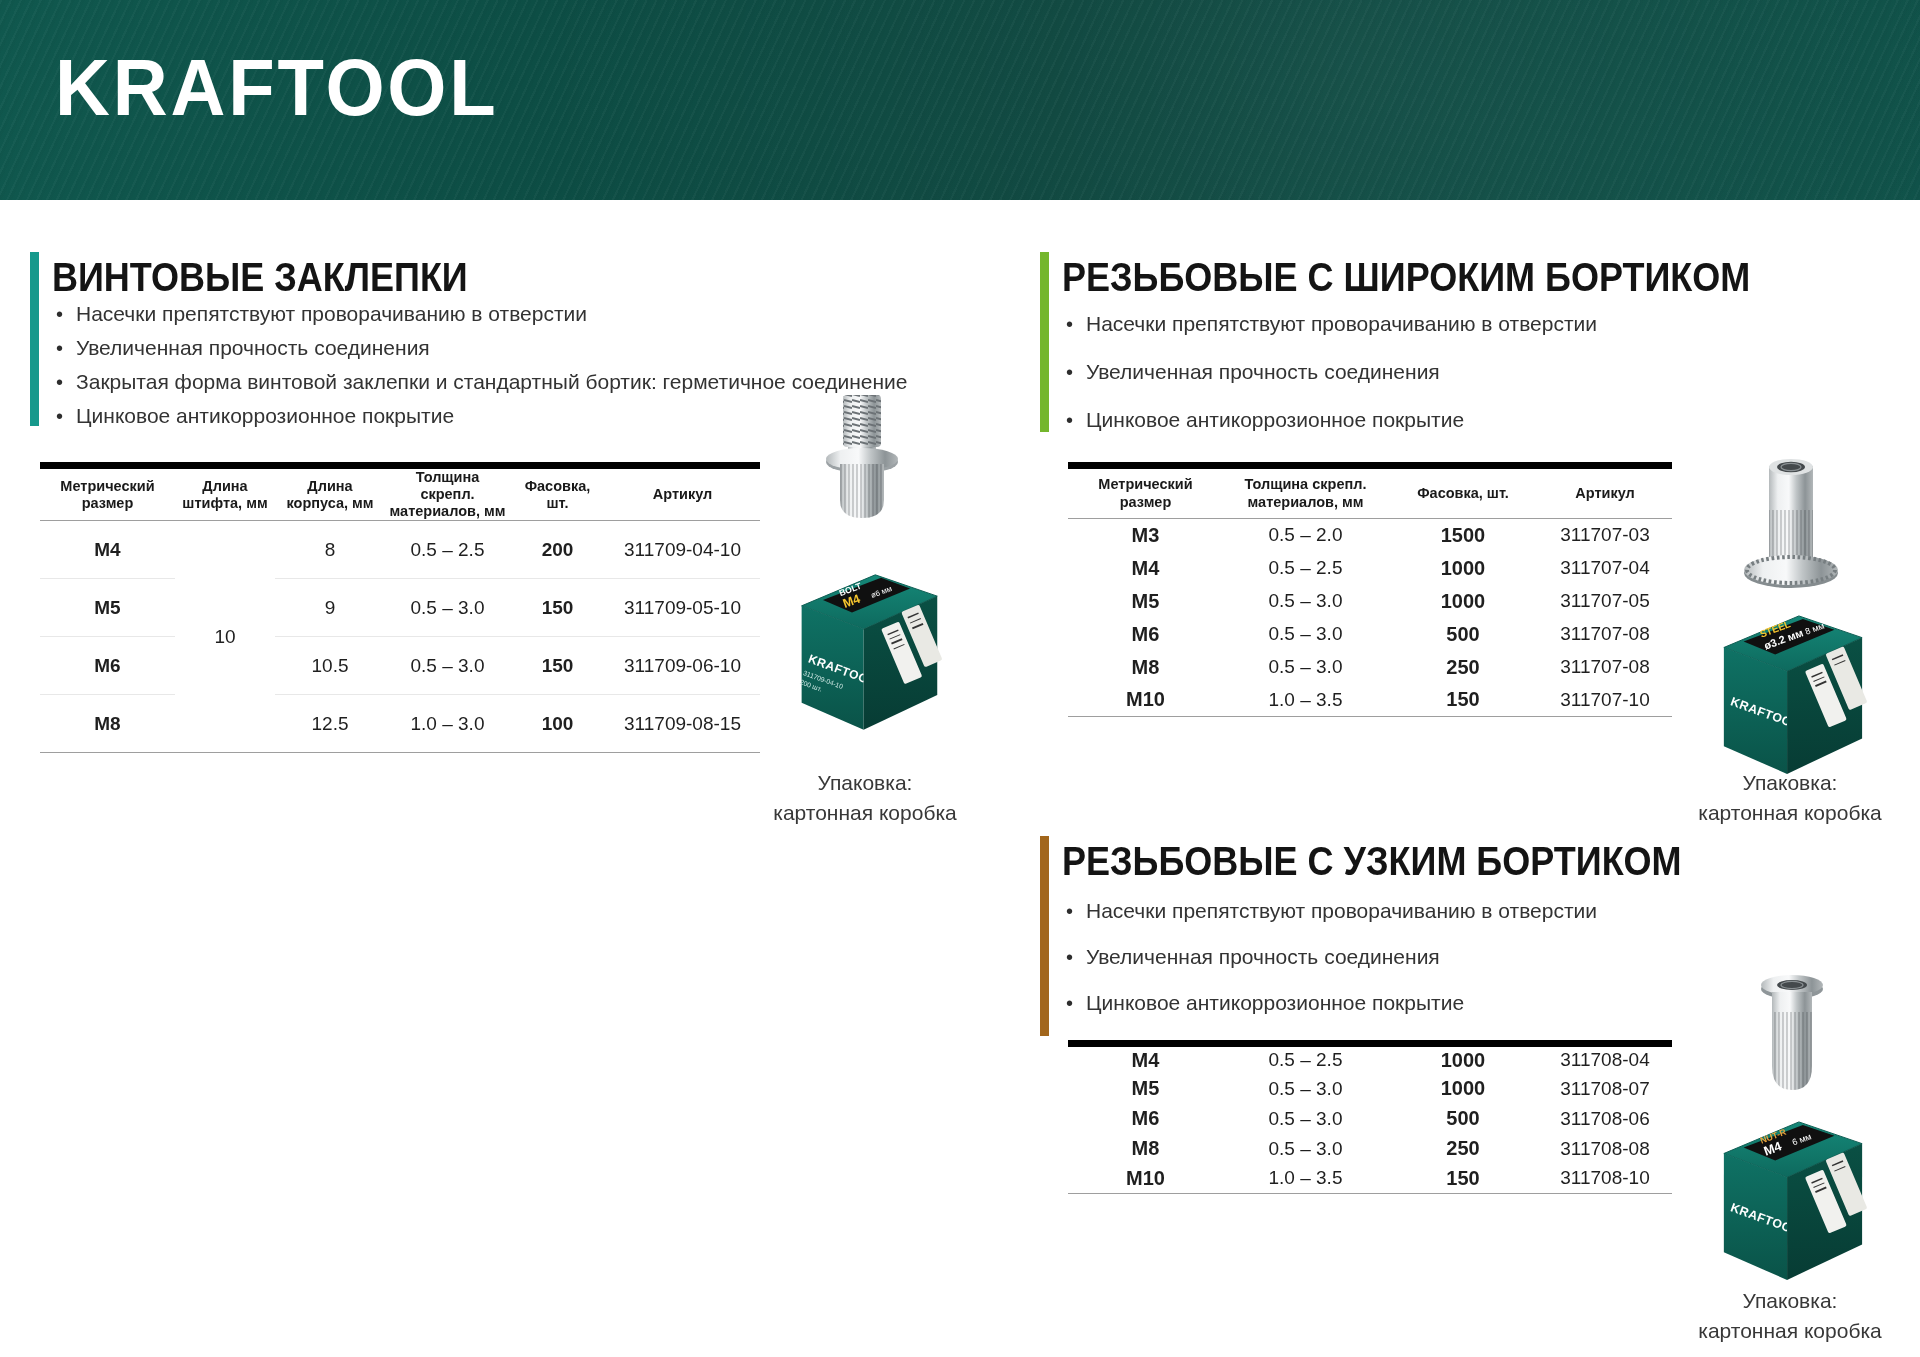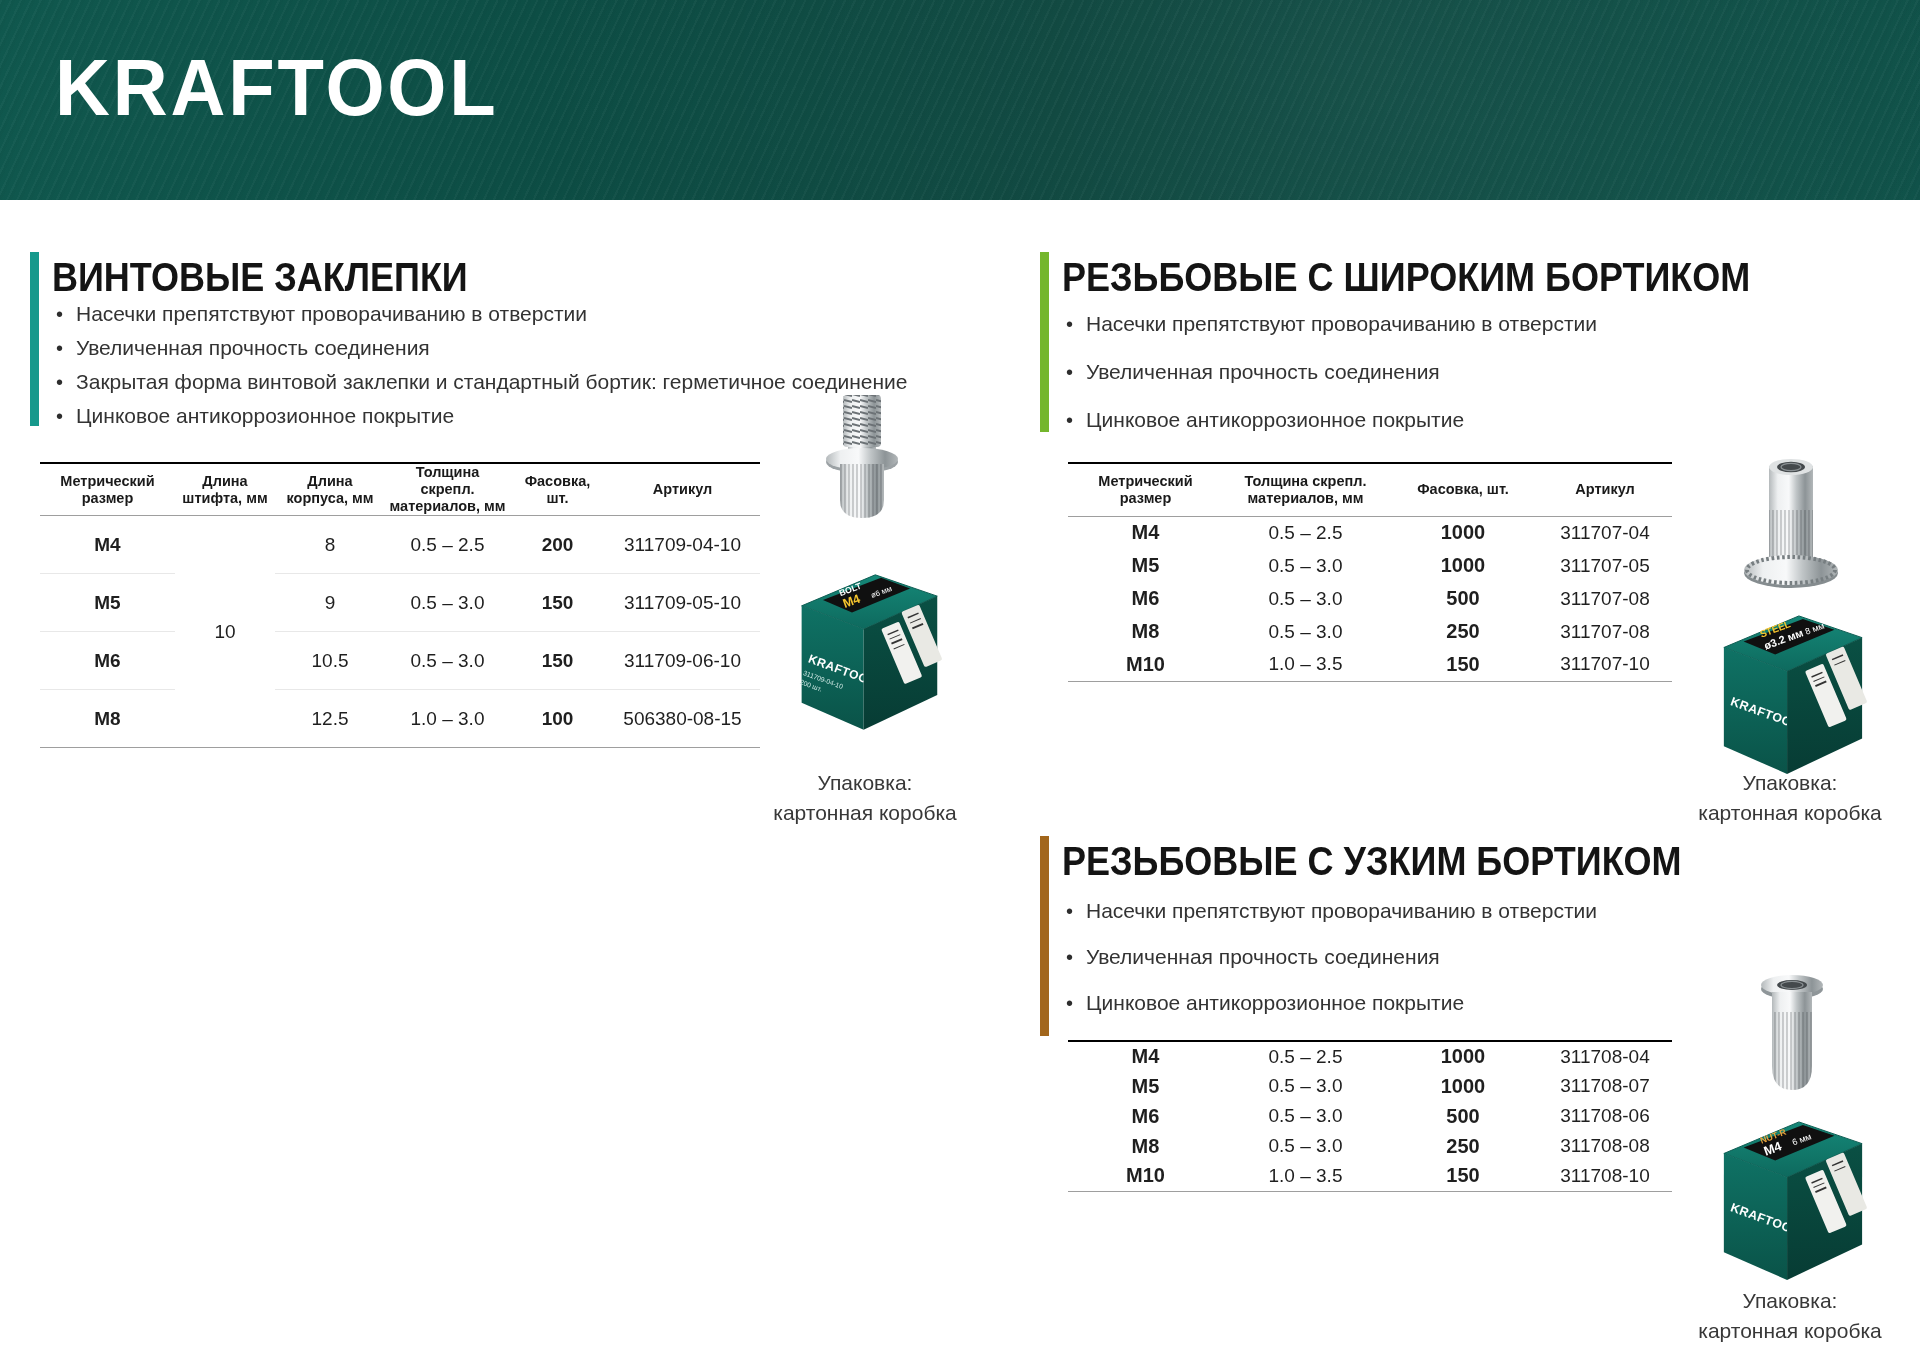--- a/index.html
+++ b/index.html
@@ -31,21 +31,21 @@
   ul.bullets{position:absolute;list-style:none;margin:0;padding:0;}
   ul.bullets li{display:flex;align-items:baseline;gap:13px;white-space:nowrap;
                 font-size:21px;color:#333;}
   ul.bullets .dot{color:#2d2d2d;font-size:20px;}
   .b-left{left:56px;top:297px;}  .b-left li{line-height:33px;}
   .b-rt{left:1066px;top:300px;}  .b-rt li{line-height:47px;}
   .b-rb{left:1066px;top:888px;}  .b-rb li{line-height:46px;}
 
   
   table.tbl{position:absolute;border-collapse:collapse;table-layout:fixed;
-            border-top:2px solid #000000;border-bottom:1px solid #9e9e9e;}
+            border-top:7px solid #000000;border-bottom:1px solid #9e9e9e;}
   .tbl th{font-size:14.5px;font-weight:700;color:#1a1a1a;line-height:1.18;
           text-align:center;vertical-align:middle;padding:0 4px;}
   .tbl td{font-size:19px;color:#1f1f1f;text-align:center;vertical-align:middle;padding:0;}
   .tbl thead tr{height:50px;}
   .tbl thead th{border-bottom:1px solid #9e9e9e;}
   .c-size,.c-pack{font-weight:800;font-size:21px;color:#111;}
   .tbl-left{left:40px;top:462px;width:720px;}
   .tbl-left tbody tr{height:58px;}
   .tbl-left tbody tr + tr td{border-top:1px solid #e8e8e8;}
   .tbl-rt{left:1068px;top:462px;width:604px;}
@@ -142,21 +142,21 @@
         <td>10.5</td>
         <td>0.5 – 3.0</td>
         <td class="c-pack">150</td>
         <td class="c-sku">311709-06-10</td>
       </tr>
       <tr>
         <td class="c-size">M8</td>
         <td>12.5</td>
         <td>1.0 – 3.0</td>
         <td class="c-pack">100</td>
-        <td class="c-sku">506380-08-15</td>
+        <td class="c-sku">311709-08-15</td>
       </tr>
     </tbody>
   </table>
 
   <svg class="img" style="left:812px;top:392px" width="100" height="132" viewBox="0 0 100 132">
     <defs>
       <linearGradient id="met1" x1="0" y1="0" x2="1" y2="0">
         <stop offset="0" stop-color="#b4b9bb"></stop>
           <stop offset="0.2" stop-color="#eef0f1"></stop>
         <stop offset="0.45" stop-color="#f8f9fa"></stop>
@@ -257,20 +257,26 @@
     <thead>
       <tr>
         <th>Метрический размер</th>
         <th>Толщина скрепл. материалов, мм</th>
         <th>Фасовка, шт.</th>
         <th>Артикул</th>
       </tr>
     </thead>
     <tbody>
 
+        <tr>
+          <td class="c-size">M3</td>
+          <td>0.5 – 2.0</td>
+          <td class="c-pack">1500</td>
+          <td class="c-sku">311707-03</td>
+        </tr>
 
         <tr>
           <td class="c-size">M4</td>
           <td>0.5 – 2.5</td>
           <td class="c-pack">1000</td>
           <td class="c-sku">311707-04</td>
         </tr>
 
         <tr>
           <td class="c-size">M5</td>

